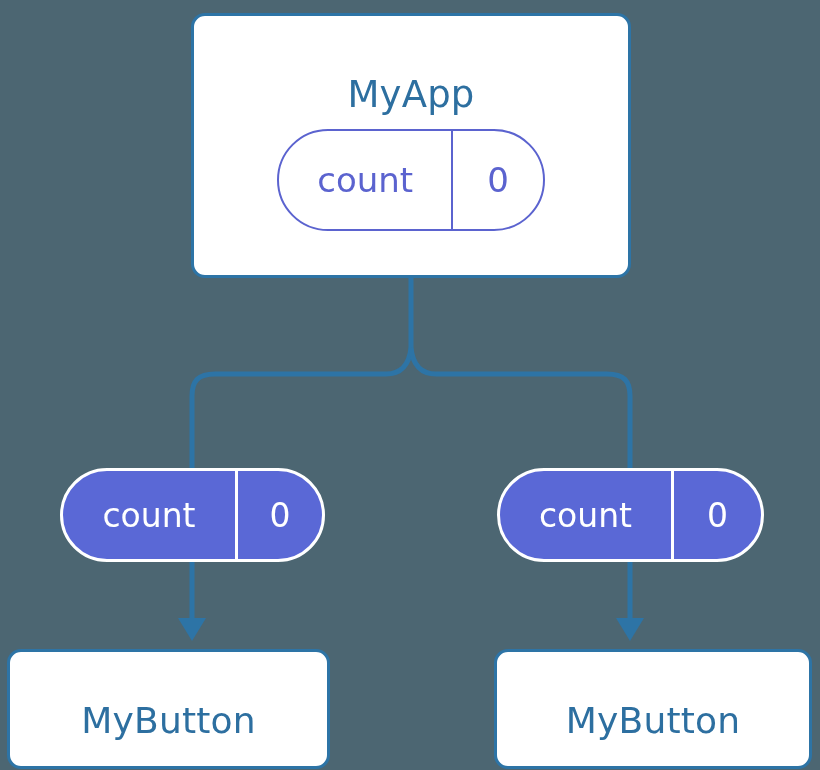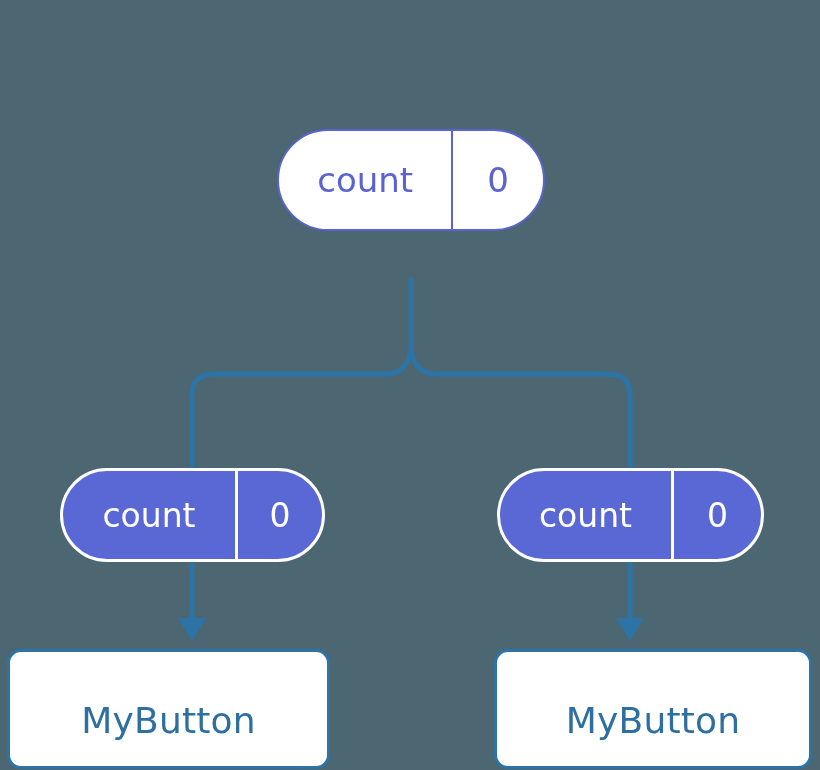--- a/index.html
+++ b/index.html
@@ -160,20 +160,23 @@
     <path d="M 411 348 C 409 366 400 374 386 374 L 215 374 C 198 374 192 381 192 396 L 192 500" fill="none" stroke="#2d74a6" stroke-width="5" stroke-linecap="butt"></path>
     <path d="M 411 348 C 413 366 422 374 436 374 L 607 374 C 624 374 630 381 630 396 L 630 500" fill="none" stroke="#2d74a6" stroke-width="5" stroke-linecap="butt"></path>
 
     <path d="M 192 560 L 192 630" fill="none" stroke="#2d74a6" stroke-width="5"></path>
     <path d="M 178 618 L 192 641 L 206 618 Z" fill="#2d74a6"></path>
 
     <path d="M 630 560 L 630 630" fill="none" stroke="#2d74a6" stroke-width="5"></path>
     <path d="M 616 618 L 630 641 L 644 618 Z" fill="#2d74a6"></path>
   </svg>
 
+  <div class="comp-box" id="myapp-box">
+    <div class="comp-title" id="myapp-title">MyApp</div>
+  </div>
 
   <div class="pill pill-outline" id="myapp-pill">
     <div class="pill-key">count</div>
     <div class="pill-val">0</div>
   </div>
 
   <div class="pill pill-filled" id="pill-left">
     <div class="pill-key">count</div>
     <div class="pill-val">0</div>
   </div>

